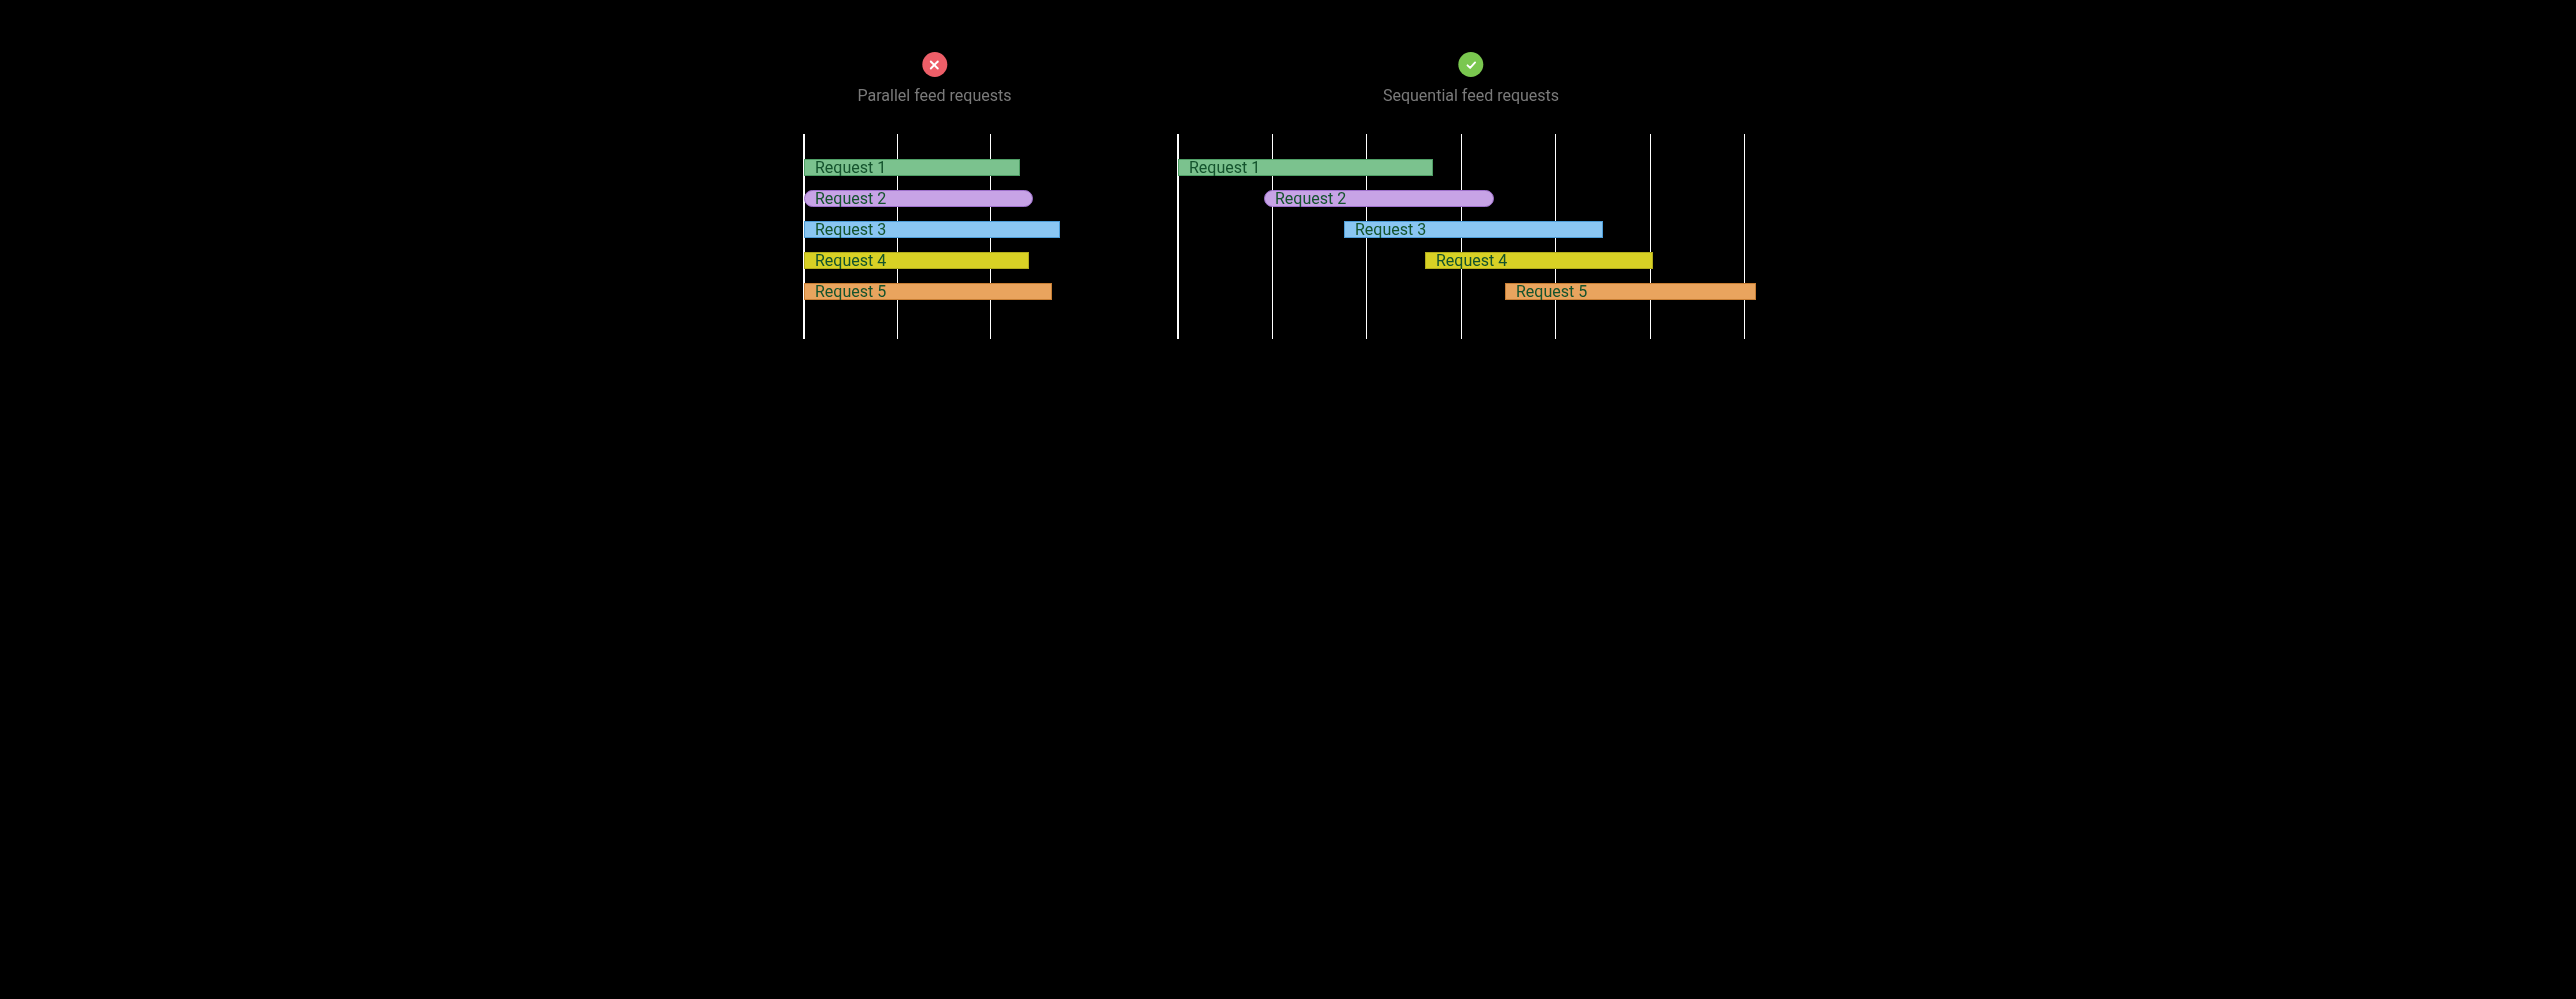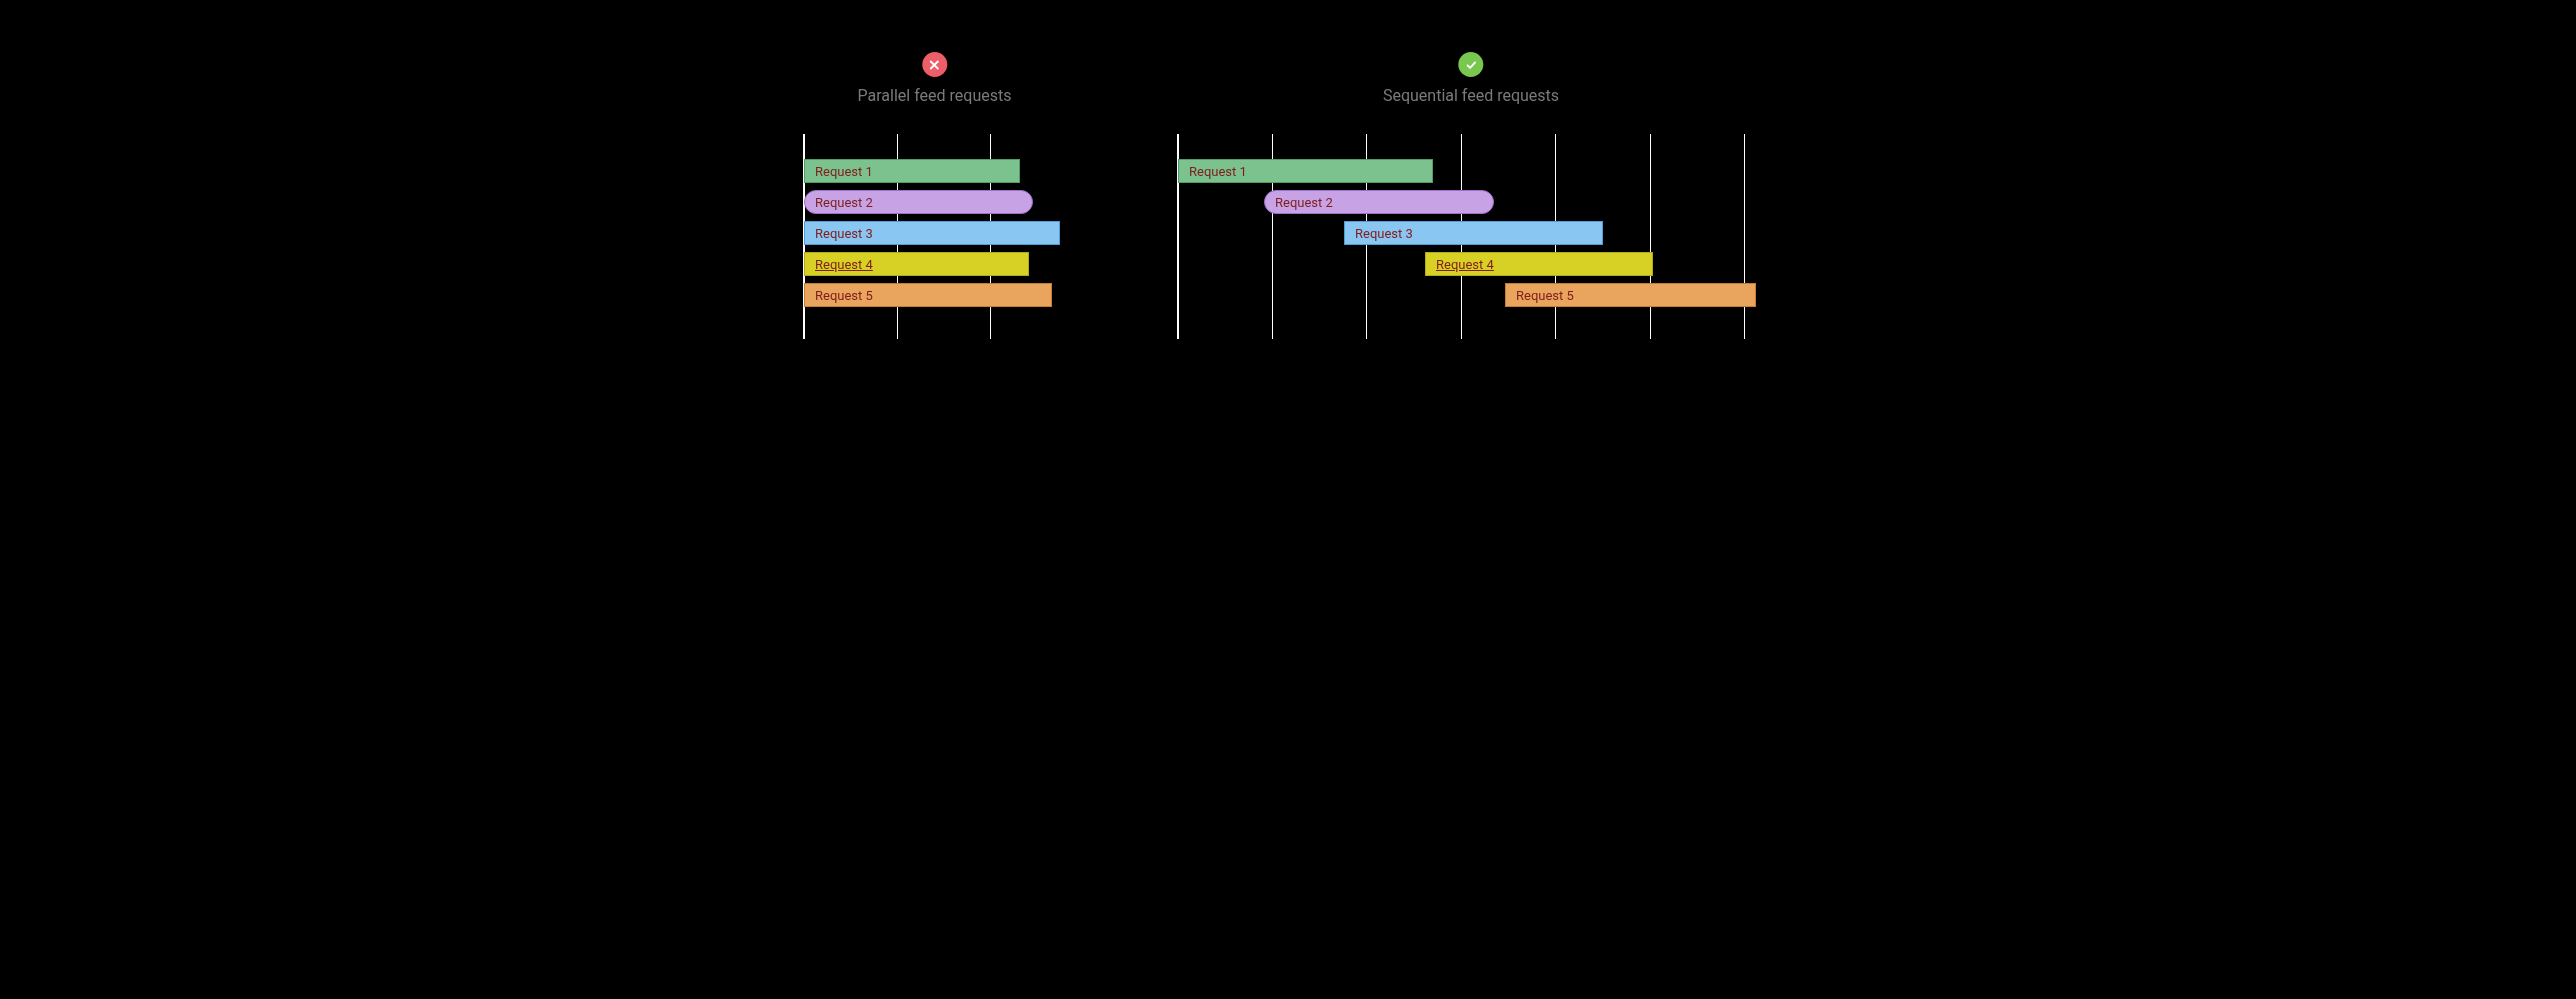--- a/index.html
+++ b/index.html
@@ -66,33 +66,33 @@
   }
 
   .bars {
     position: absolute;
     top: 25.4px;
     left: 0;
     right: 0;
   }
   .bar {
     position: absolute;
-    height: 24px;
+    height: 17px;
     display: flex;
     align-items: center;
     padding-left: 10px;
-    font-size: 13px;
-    color: #7f1d1d;
+    font-size: 16px;
+    color: #14532d;
     border-width: 1.4px;
     border-style: solid;
   }
   .bar.green  { background: #7bc28e; border-color:#4e9e65; }
   .bar.purple { background: #c7a3e6; border-color:#9d6fcb;border-radius:12px; }
   .bar.blue   { background: #8ac6f2; border-color:#4d9dd8;text-align:right; }
-  .bar.yellow { background: #d8d125; border-color:#b2ac1c;text-decoration:underline; }
+  .bar.yellow { background: #d8d125; border-color:#b2ac1c; }
   .bar.orange { background: #e9a45e; border-color:#c77e34; }
 </style>
 </head>
 <body>
 
 <div class="stage">
 
   <div class="panel panel-left">
     <div class="badge badge-bad">
       <svg viewBox="0 0 24 24" fill="none" stroke="#fff" stroke-width="3.2" stroke-linecap="round">

